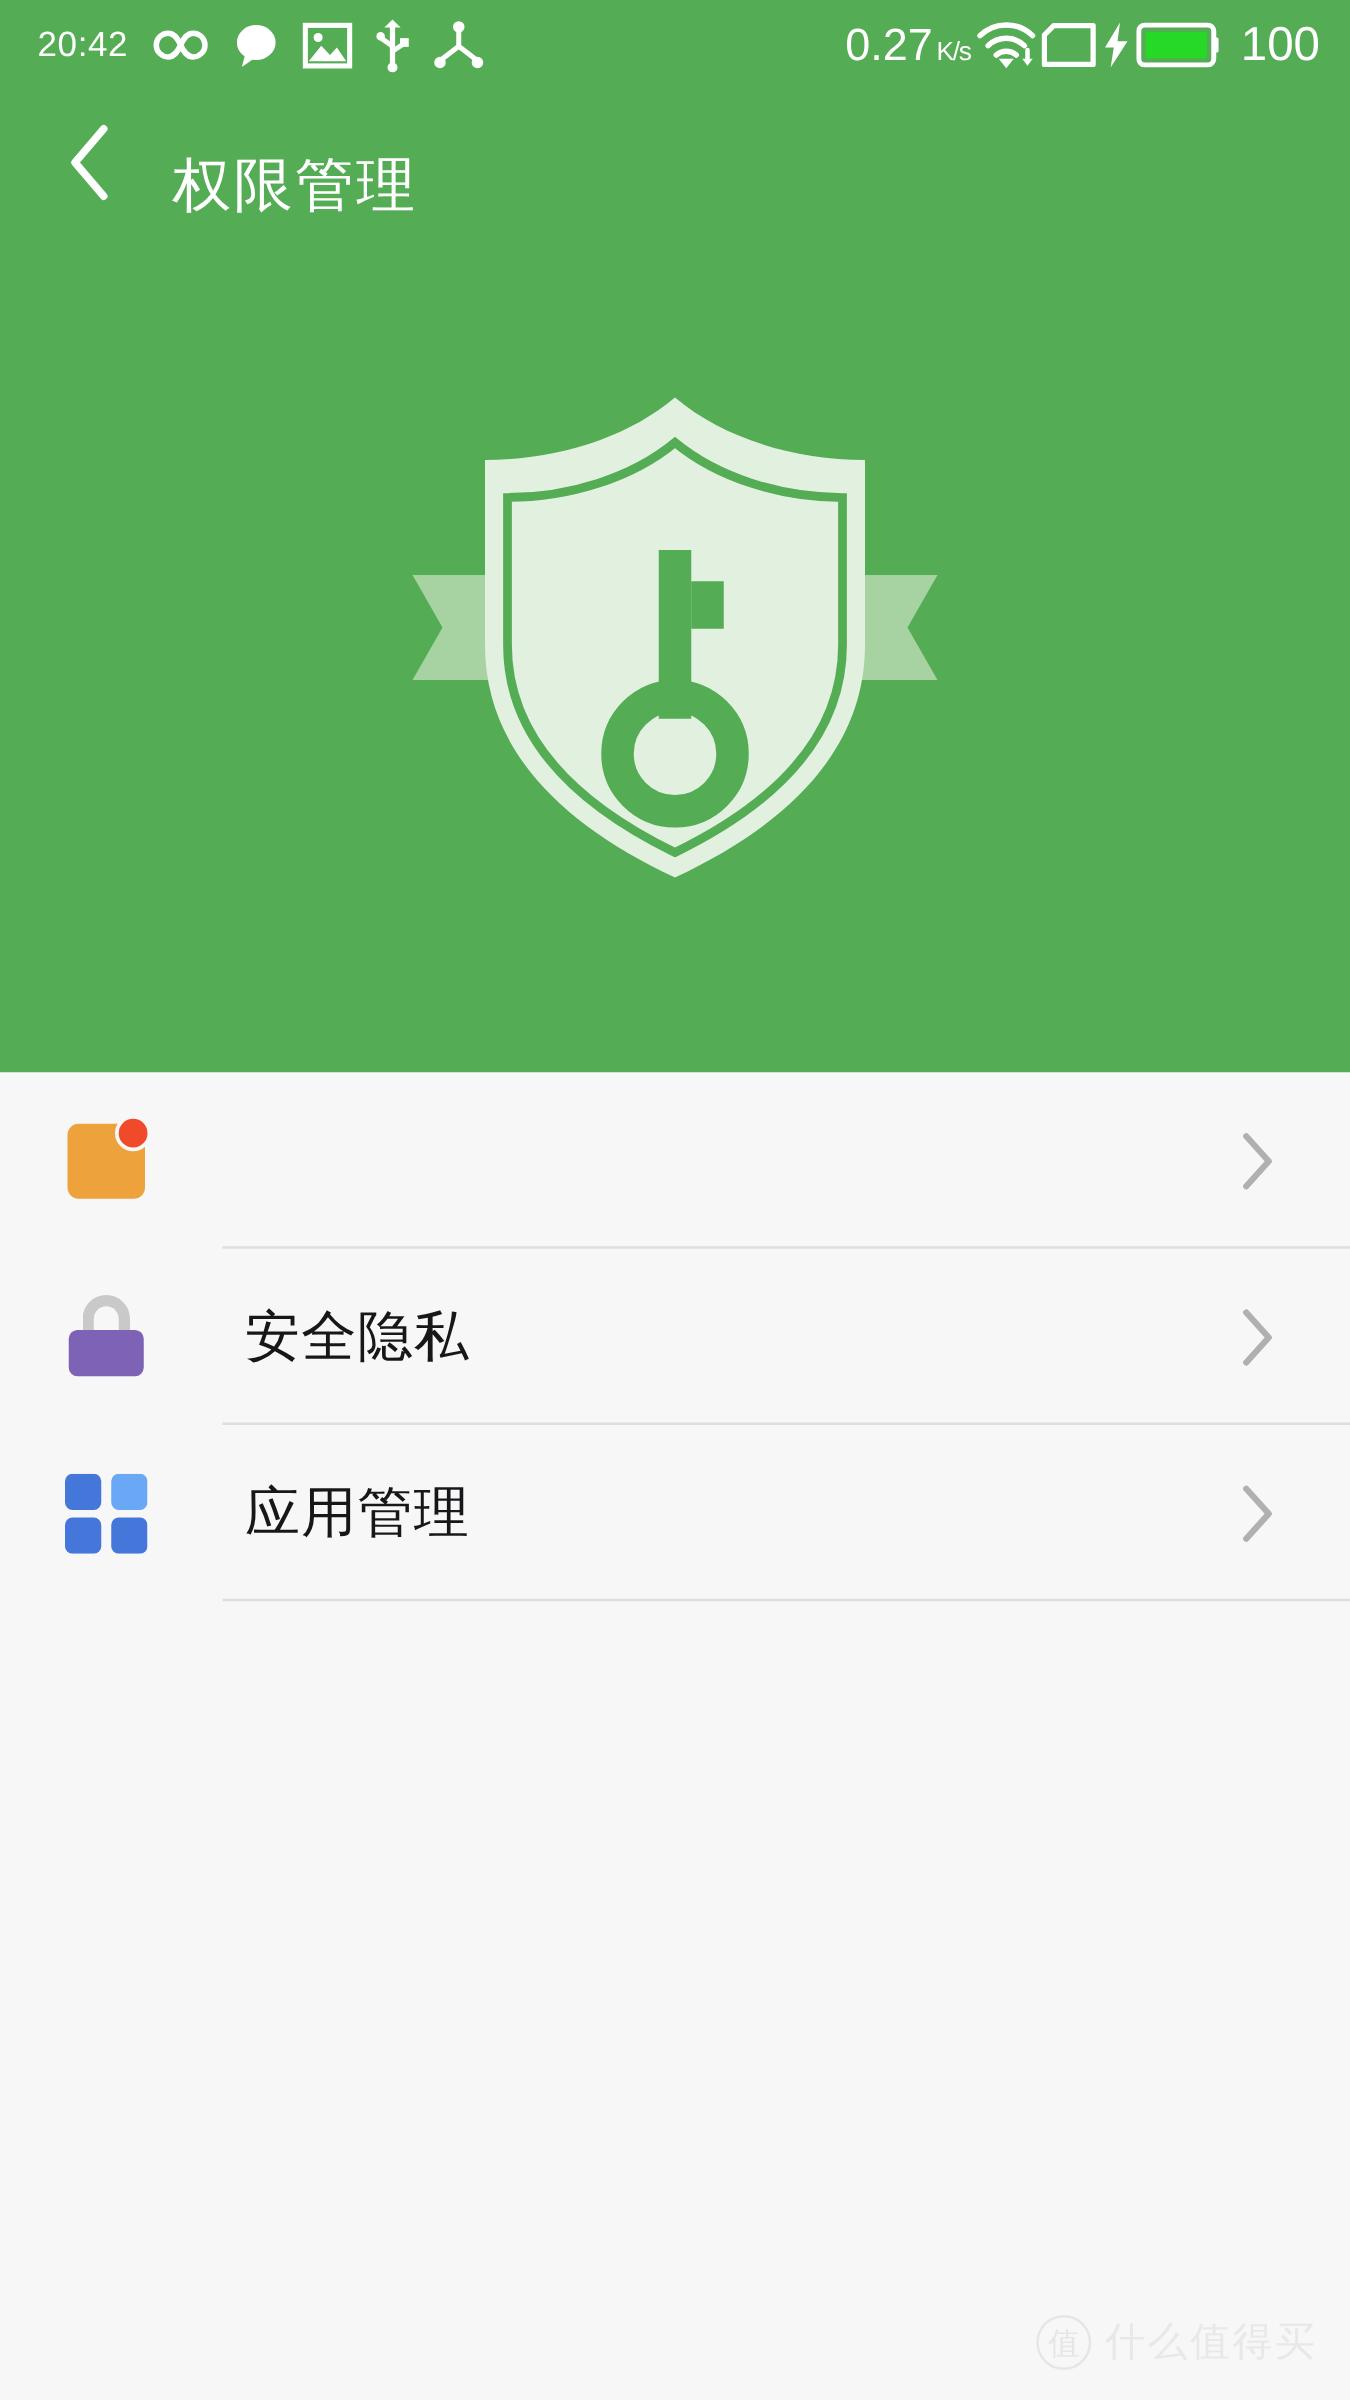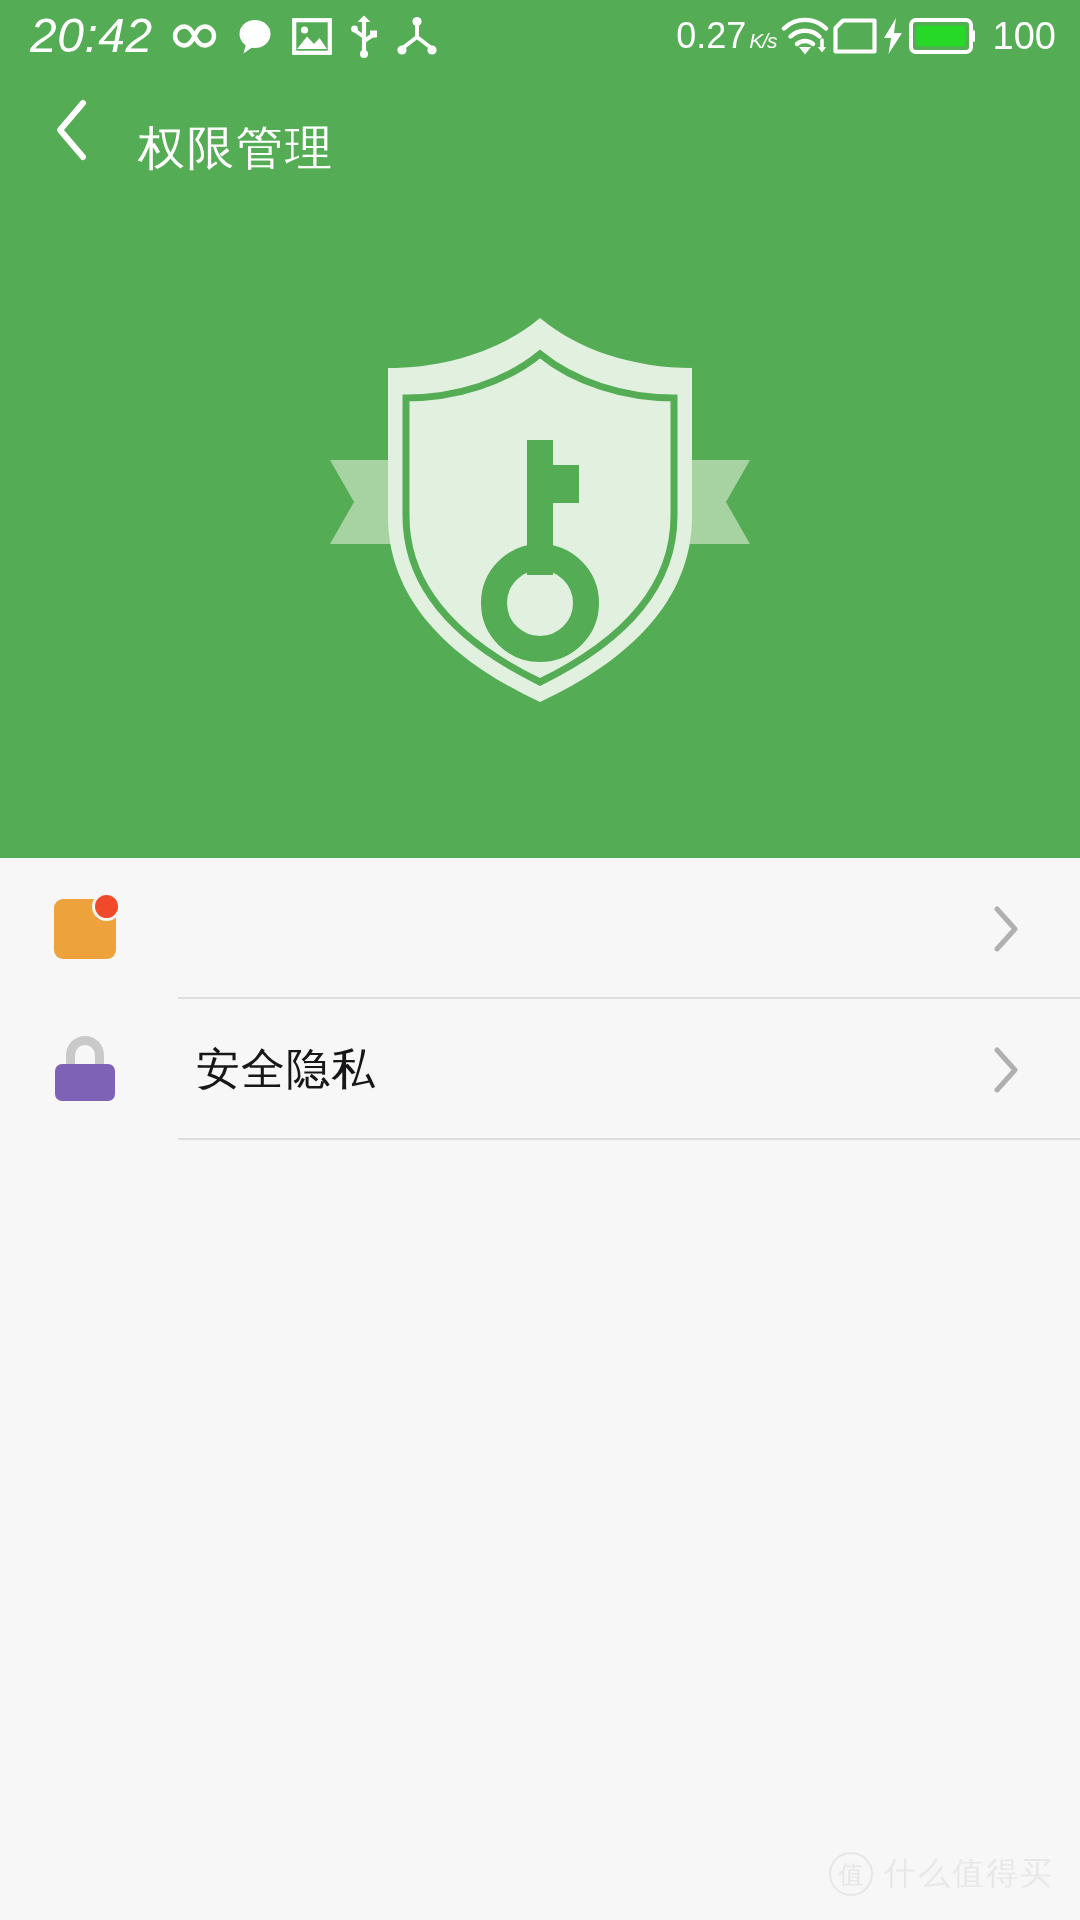--- a/index.html
+++ b/index.html
@@ -46,40 +46,38 @@
     align-items: center;
     gap: 17px;
   }
   .sb-right {
     display: flex;
     align-items: center;
     gap: 4px;
     margin-left: auto;
   }
   .sb-time {
-    font-size: 48px;
+    font-size: 28px;
     font-weight: 400;
     letter-spacing: 0.5px;
     line-height: 1;
     padding-right: 2px;
-    font-style: italic;
   }
   .sb-speed {
     font-size: 36px;
     font-weight: 400;
     line-height: 1;
     display: flex;
     align-items: baseline;
     letter-spacing: 0px;
   }
   .sb-speed .unit {
     font-size: 21px;
     margin-left: 3px;
     letter-spacing: -1px;
-    font-style: italic;
   }
   .sb-batt-num {
     font-size: 38px;
     font-weight: 400;
     line-height: 1;
     letter-spacing: 0px;
     margin-left: 14px;
   }
   .sb-icon {
     display: inline-flex;
@@ -410,20 +408,37 @@
       </div>
       <div class="row-label">安全隐私</div>
       <div class="row-chevron">
         <svg width="28" height="48" viewBox="0 0 28 48">
           <path d="M5 4 L23 24 L5 44" fill="none" stroke="#b0b0b0" stroke-width="5" stroke-linecap="round" stroke-linejoin="round"></path>
         </svg>
       </div>
       <div class="divider"></div>
     </div>
 
+    <div class="list-row">
+      <div class="row-icon">
+        <svg width="66" height="64" viewBox="0 0 66 64">
+          <rect x="0" y="0" width="29" height="29" rx="6" fill="#4577db"></rect>
+          <rect x="37" y="0" width="29" height="29" rx="6" fill="#6aa8f5"></rect>
+          <rect x="0" y="35" width="29" height="29" rx="6" fill="#4577db"></rect>
+          <rect x="37" y="35" width="29" height="29" rx="6" fill="#4577db"></rect>
+        </svg>
+      </div>
+      <div class="row-label">应用管理</div>
+      <div class="row-chevron">
+        <svg width="28" height="48" viewBox="0 0 28 48">
+          <path d="M5 4 L23 24 L5 44" fill="none" stroke="#b0b0b0" stroke-width="5" stroke-linecap="round" stroke-linejoin="round"></path>
+        </svg>
+      </div>
+      <div class="divider"></div>
+    </div>
 
   </div>
 
   <div class="watermark">
     <div class="wm-badge">值</div>
     <div class="wm-text">什么值得买</div>
   </div>
 
 </div>
 

